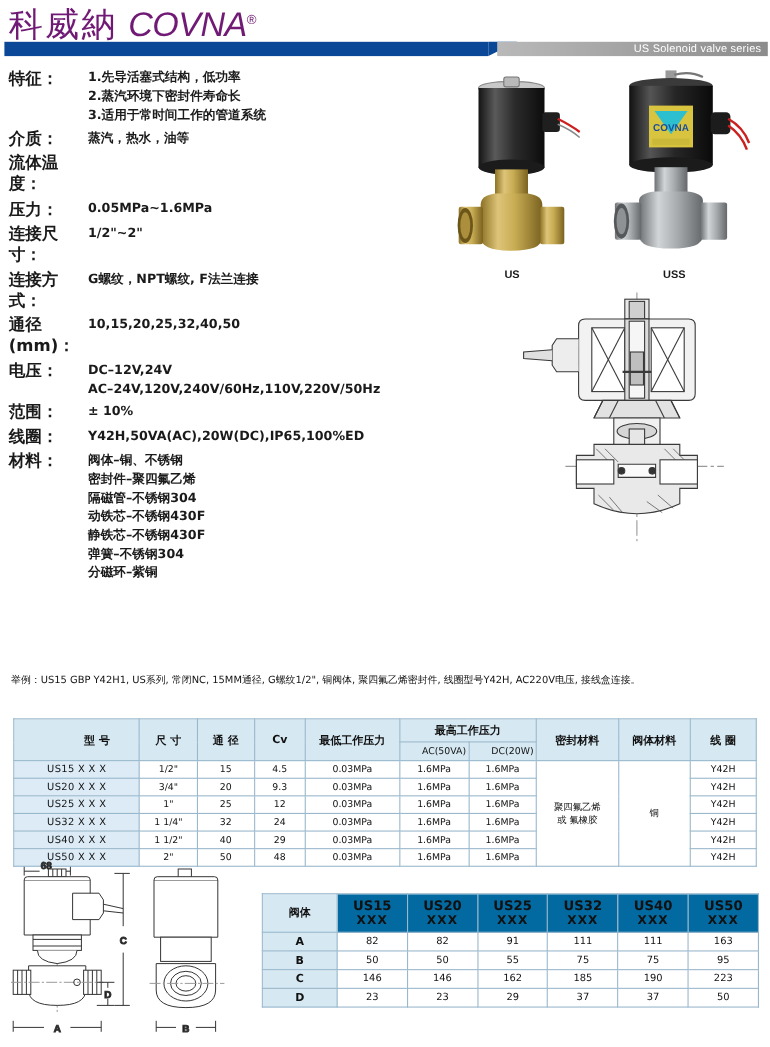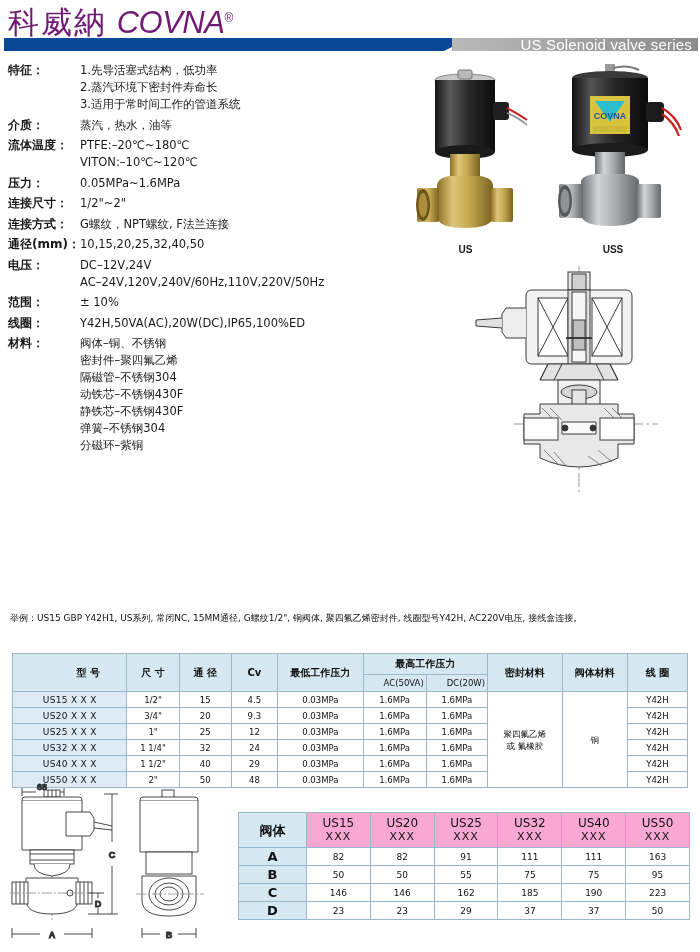--- a/index.html
+++ b/index.html
@@ -39,29 +39,29 @@
     width: 0; height: 0;
     border-top: 13px solid #0B4797;
     border-right: 26px solid transparent;
   }
   .banner .gray {
     position: absolute; left: 452px; top: 0; width: 246px; height: 13px;
     background: linear-gradient(to right, #b9b9b9, #8c8c8c);
   }
   .banner .gtext {
     position: absolute; right: 8px; top: 0; height: 13px; line-height: 13px;
-    color: #fff; font-size: 15px; letter-spacing: .2px; margin-left: 37px;
+    color: #fff; font-size: 10px; letter-spacing: .2px; margin-left: 37px;
   }
 
   
   .specs { position: absolute; left: 8px; top: 62px; width: 370px; }
   .srow { display: flex; margin-bottom: 3.5px; }
-  .slabel { width: 72px; flex: 0 0 72px; font-size: 12px; font-weight: bold; font-family: "DejaVu Sans", sans-serif;}
+  .slabel { width: 72px; flex: 0 0 72px; font-size: 15px; font-weight: bold; font-family: "DejaVu Sans", sans-serif;}
   .svals { flex: 1; }
-  .sval { font-size: 11.5px; line-height: 17px; white-space: nowrap; font-weight: normal; font-family: "DejaVu Sans", sans-serif;}
+  .sval { font-size: 11.5px; line-height: 17px; white-space: nowrap; font-weight: bold; font-family: "DejaVu Sans", sans-serif;}
 
   
   .photos { position: absolute; left: 383px; top: 58px; width: 310px; height: 195px; }
   .photo { position: absolute; text-align: center; }
   .pcap { font-size: 10px; font-weight: bold; margin-top: 2px; }
 
   
   .cutaway { position: absolute; left: 462px; top: 262px; width: 235px; height: 235px; }
 
   
@@ -88,23 +88,23 @@
   .maintable td.model { background: #DCEBF5; font-size: 9px; letter-spacing: .3px; }
   .maintable td.merged { font-size: 8.5px; line-height: 12px; }
 
   .dimtable {
     position: absolute; left: 238px; top: 812px; width: 452px;
     font-size: 9px; font-family: "DejaVu Sans", sans-serif;
   }
   .dimtable th, .dimtable td {
     border: 1px solid #9ab8cc; text-align: center; color: #111;
   }
-  .dimtable thead th { background: #f9a8d4; font-weight: normal; font-size: 12px; padding: 4px 2px; line-height: 13px;}
+  .dimtable thead th { background: #0369a1; font-weight: bold; font-size: 12px; padding: 4px 2px; line-height: 13px;}
   .dimtable thead th .xs { display:block; font-size: 11px; letter-spacing:1px;}
-  .dimtable th.rowhead { background: #D6E8F2; font-weight: bold; font-size: 13px; width: 68px;}
+  .dimtable th.rowhead { background: #D6E8F2; font-weight: bold; font-size: 10px; width: 68px;}
   .dimtable td { background: #fff; padding: 3px 2px; font-size: 9px; }
 
   
   .dimdraw { position: absolute; left: 8px; top: 782px; width: 225px; height: 168px; }
   .dimlbl { font-size: 9px; font-weight: bold; fill: #111; font-family: "Liberation Sans", sans-serif; }
 </style>
 </head>
 <body>
 
 <div class="page">
@@ -132,24 +132,20 @@
       </div>
     </div>
     <div class="srow">
       <div class="slabel">介质：</div>
       <div class="svals">
         <div class="sval">蒸汽，热水，油等</div>
       </div>
     </div>
     <div class="srow">
       <div class="slabel">流体温度：</div>
-      <div class="svals">
-        <div class="sval">PTFE:–20℃~180℃</div>
-        <div class="sval">VITON:–10℃~120℃</div>
-      </div>
     </div>
     <div class="srow">
       <div class="slabel">压力：</div>
       <div class="svals">
         <div class="sval">0.05MPa~1.6MPa</div>
       </div>
     </div>
     <div class="srow">
       <div class="slabel">连接尺寸：</div>
       <div class="svals">

